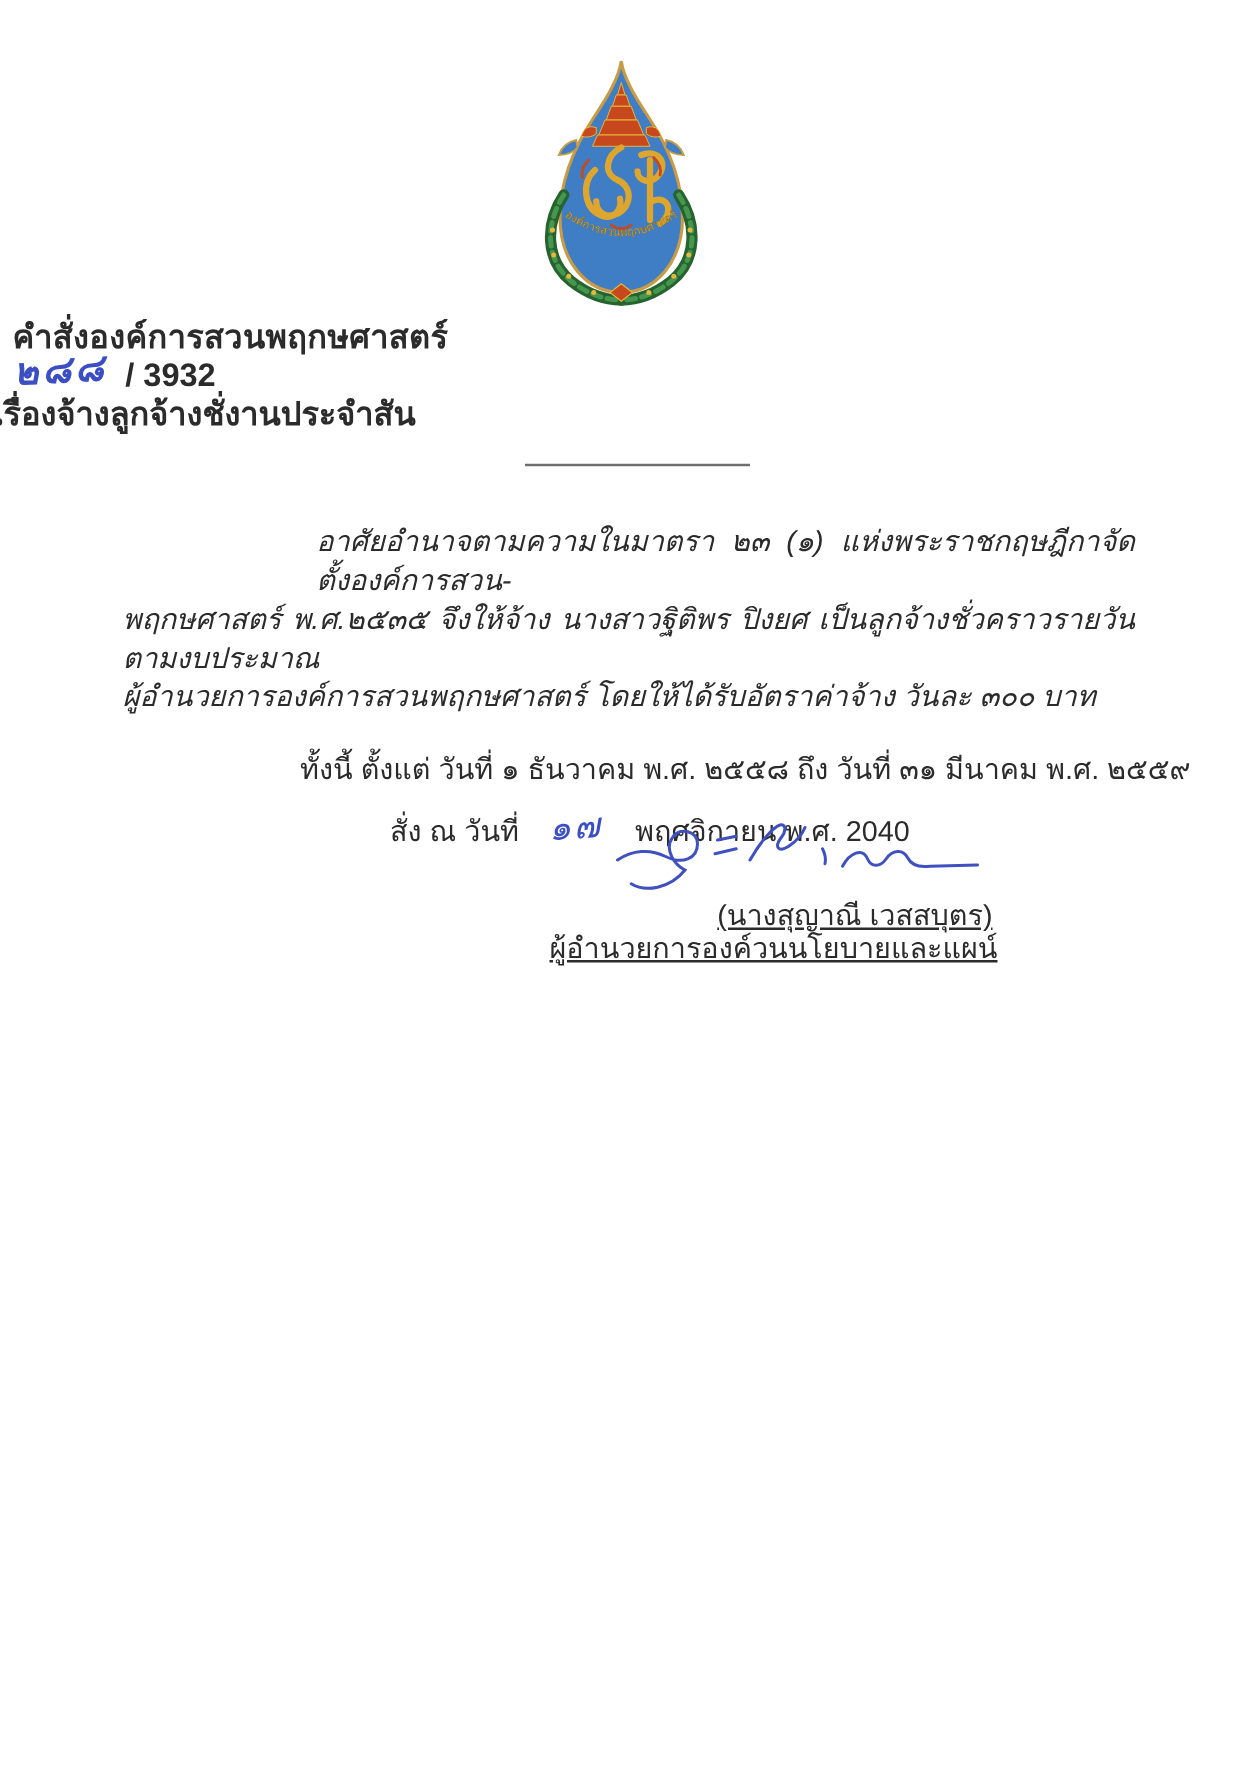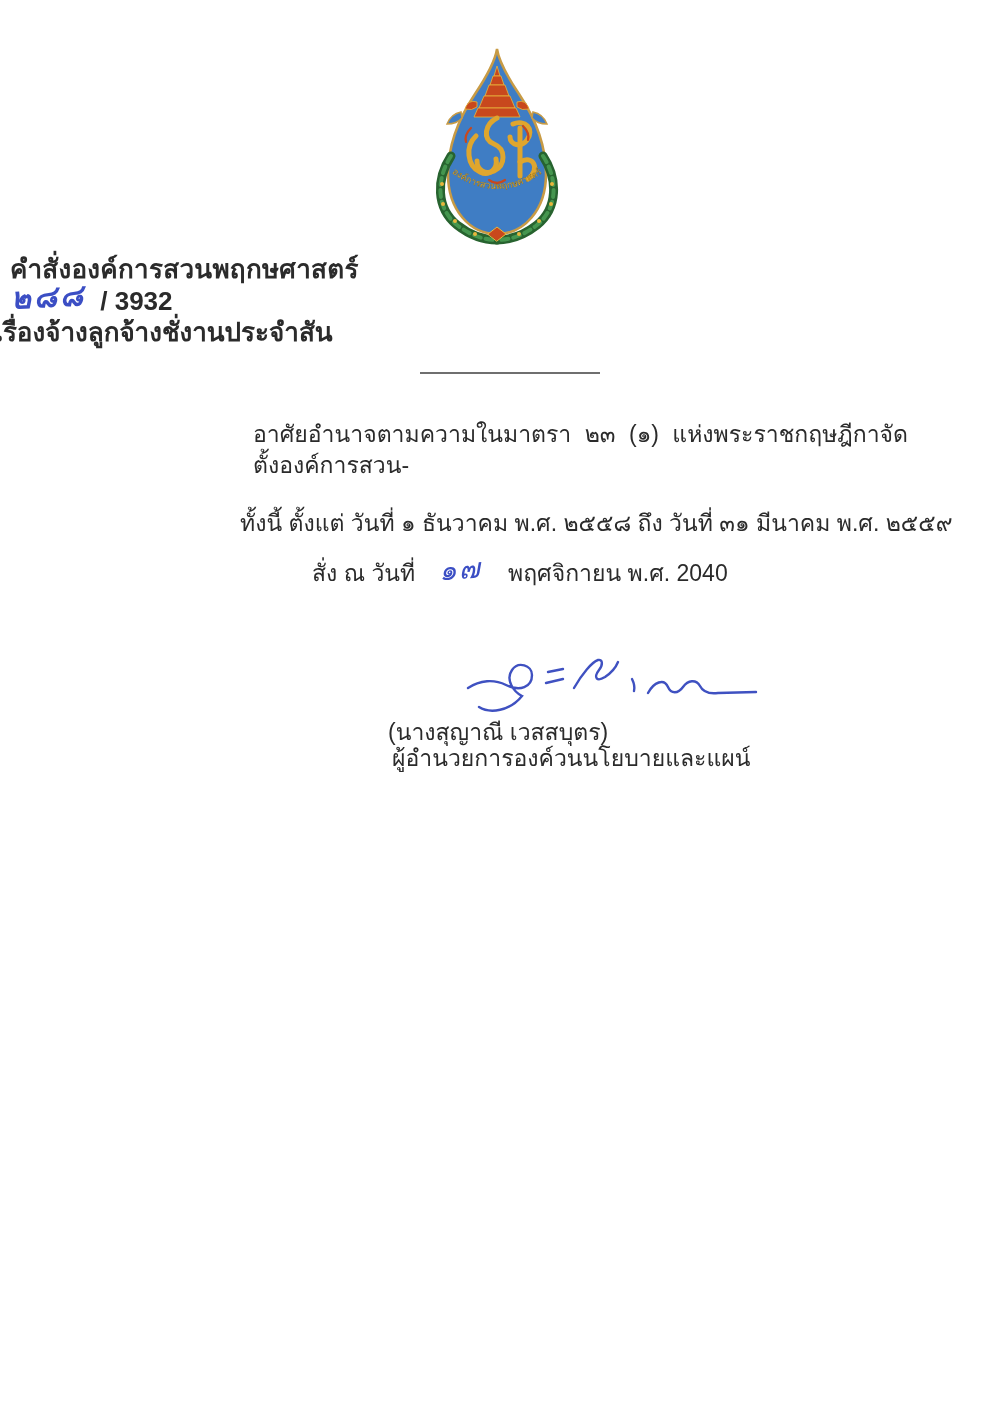--- a/index.html
+++ b/index.html
@@ -80,43 +80,44 @@
     transform: translateX(10px);
   }
 
   .body-text {
     position: relative;
     margin: 45px 0 0 98px;
     width: 810px;
     font-size: 23px;
     line-height: 31px;
   }
-  .p-line { width: 810px; }
+  .p-line { width: 810px; font-style: italic; }
   .p-line.justify { text-align: justify; text-align-last: justify; }
   .p-line.indent { padding-left: 155px; width: 655px; }
 
   .effective-line {
     margin: 27px 0 0 240px;
     font-size: 23px;
     line-height: 31px;
     white-space: nowrap;
   }
   .issued-line {
     margin: 17px 0 0 312px;
     font-size: 23px;
     line-height: 31px;
     white-space: nowrap;
   }
 
   .sig-block {
     position: absolute;
-    left: 392px;
+    left: 418px;
     top: 652px;
     width: 380px;
-    text-align: left;
+    text-align: right;
+    text-decoration: underline;
   }
   .sig-svg { display: block; margin-left: 70px; }
   .sig-name {
     margin-top: 8px;
     font-size: 23px;
     line-height: 25px;
     transform: translateX(-4px);
   }
   .sig-title {
     font-size: 23px;
@@ -192,20 +193,22 @@
   <div class="title-block">
     <div class="t-line1">คำสั่งองค์การสวนพฤกษศาสตร์</div>
     <div class="t-line2"><span>ที่</span><span class="hand hand-number">๒๘๘</span><span>/ 3932</span></div>
     <div class="t-line3"><span class="subject-label">เรื่อง</span><span>จ้างลูกจ้างชั่งานประจำสัน</span></div>
   </div>
 
   <div class="divider"></div>
 
   <div class="body-text">
     <div class="p-line indent justify">อาศัยอำนาจตามความในมาตรา ๒๓ (๑) แห่งพระราชกฤษฎีกาจัดตั้งองค์การสวน-</div>
+    <div class="p-line justify">พฤกษศาสตร์ พ.ศ.๒๕๓๕ จึงให้จ้าง นางสาวฐิติพร ปิงยศ เป็นลูกจ้างชั่วคราวรายวันตามงบประมาณ</div>
+    <div class="p-line">ผู้อำนวยการองค์การสวนพฤกษศาสตร์ โดยให้ได้รับอัตราค่าจ้าง วันละ ๓๐๐ บาท</div>
   </div>
 
   <div class="effective-line">ทั้งนี้ ตั้งแต่ วันที่ ๑ ธันวาคม พ.ศ. ๒๕๕๘ ถึง วันที่ ๓๑ มีนาคม พ.ศ. ๒๕๕๙</div>
 
   <div class="issued-line"><span>สั่ง ณ วันที่</span><span class="hand hand-day">๑๗</span><span>พฤศจิกายน พ.ศ. 2040</span></div>
 
   <div class="sig-block">
     <svg class="sig-svg" width="300" height="60" viewBox="0 0 300 60">
       <g fill="none" stroke="#3f51c1" stroke-width="2.4" stroke-linecap="round">
         <path d="M6,36 c12,-8 26,-9 38,-3 c14,7 26,2 26,-10 c0,-10 -14,-14 -20,-5 c-7,10 2,22 10,26 c-12,15 -32,18 -43,11"></path>

